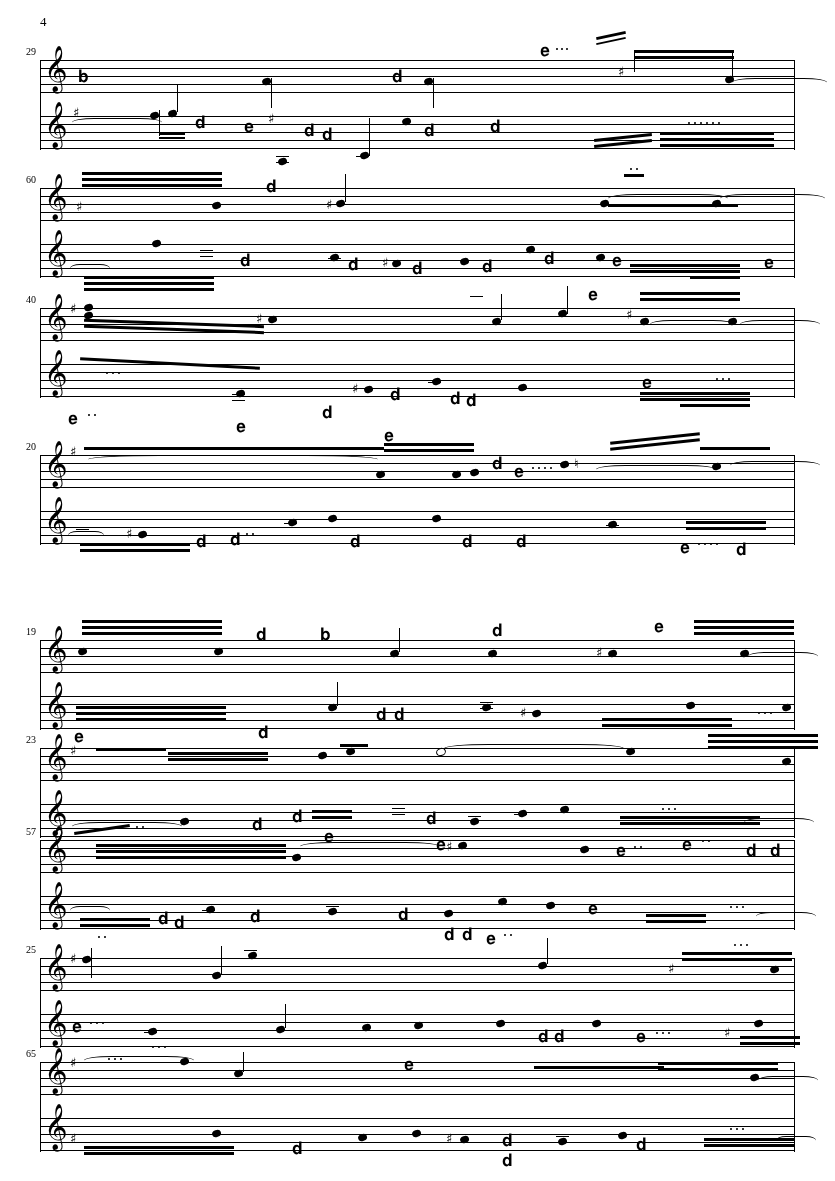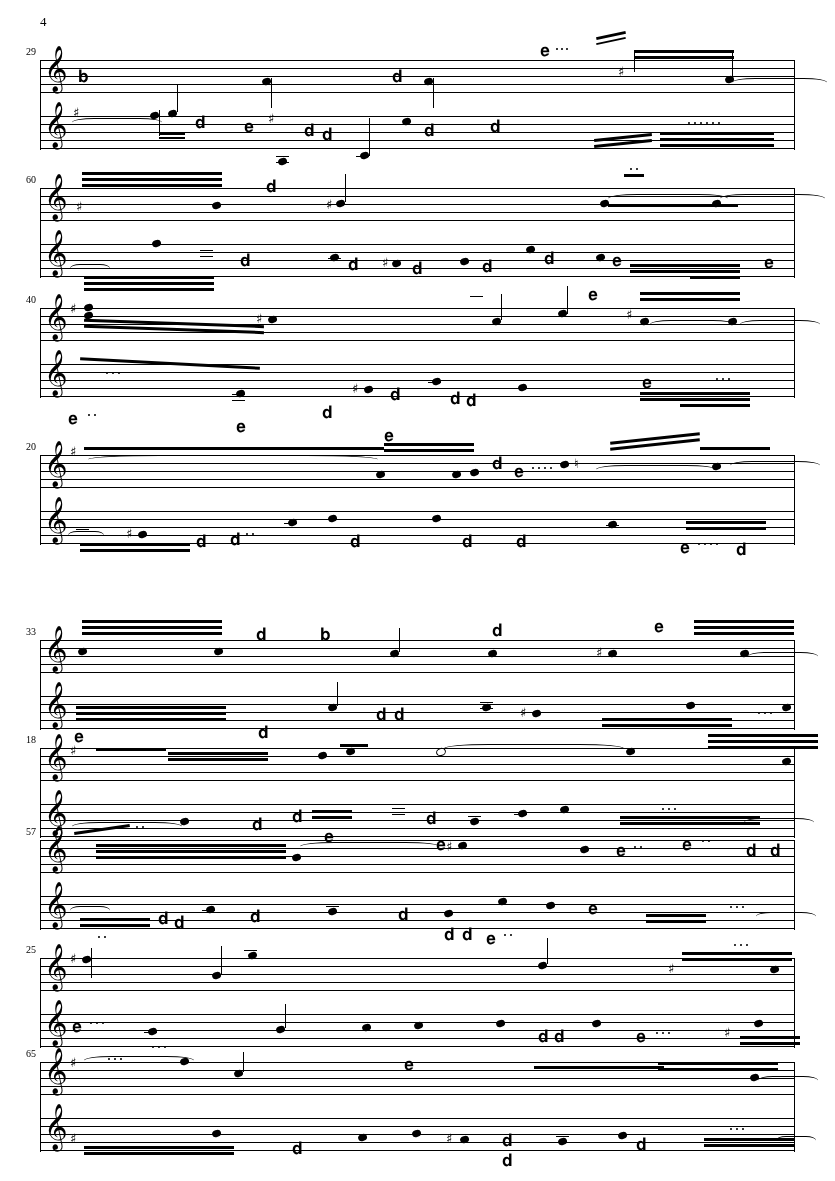--- a/index.html
+++ b/index.html
@@ -434,21 +434,21 @@
       <div class="gl rest" style="left:640px;top:28px;">𝐞</div>
       <div class="flagdot" style="left:658px;top:32px;"></div>
       <div class="flagdot" style="left:664px;top:32px;"></div>
       <div class="flagdot" style="left:670px;top:32px;"></div>
       <div class="flagdot" style="left:676px;top:32px;"></div>
       <div class="gl rest" style="left:696px;top:30px;">𝐝</div>
     </div>
   </div>
 
   <div class="system" style="top:640px;">
-    <div class="measure-number">33</div>
+    <div class="measure-number">19</div>
 
     <div class="staff">
       <div class="line"></div>
       <div class="line"></div>
       <div class="line"></div>
       <div class="line"></div>
       <div class="line"></div>
       <div class="clef">𝄞</div>
       <div class="barline-left" style="height:90px;"></div>
       <div class="barline-right" style="height:90px;"></div>
@@ -501,21 +501,21 @@
       <div class="beam" style="left:562px;top:28px;width:130px;"></div>
       <div class="notehead" style="left:646px;top:6px;"></div>
       <div class="notehead" style="left:742px;top:8px;"></div>
       <div class="flagdot" style="left:718px;top:16px;"></div>
       <div class="flagdot" style="left:724px;top:16px;"></div>
       <div class="flagdot" style="left:730px;top:16px;"></div>
     </div>
   </div>
 
   <div class="system" style="top:748px;">
-    <div class="measure-number">18</div>
+    <div class="measure-number">23</div>
 
     <div class="staff">
       <div class="line"></div>
       <div class="line"></div>
       <div class="line"></div>
       <div class="line"></div>
       <div class="line"></div>
       <div class="clef">𝄞</div>
       <div class="barline-left" style="height:90px;"></div>
       <div class="barline-right" style="height:90px;"></div>

